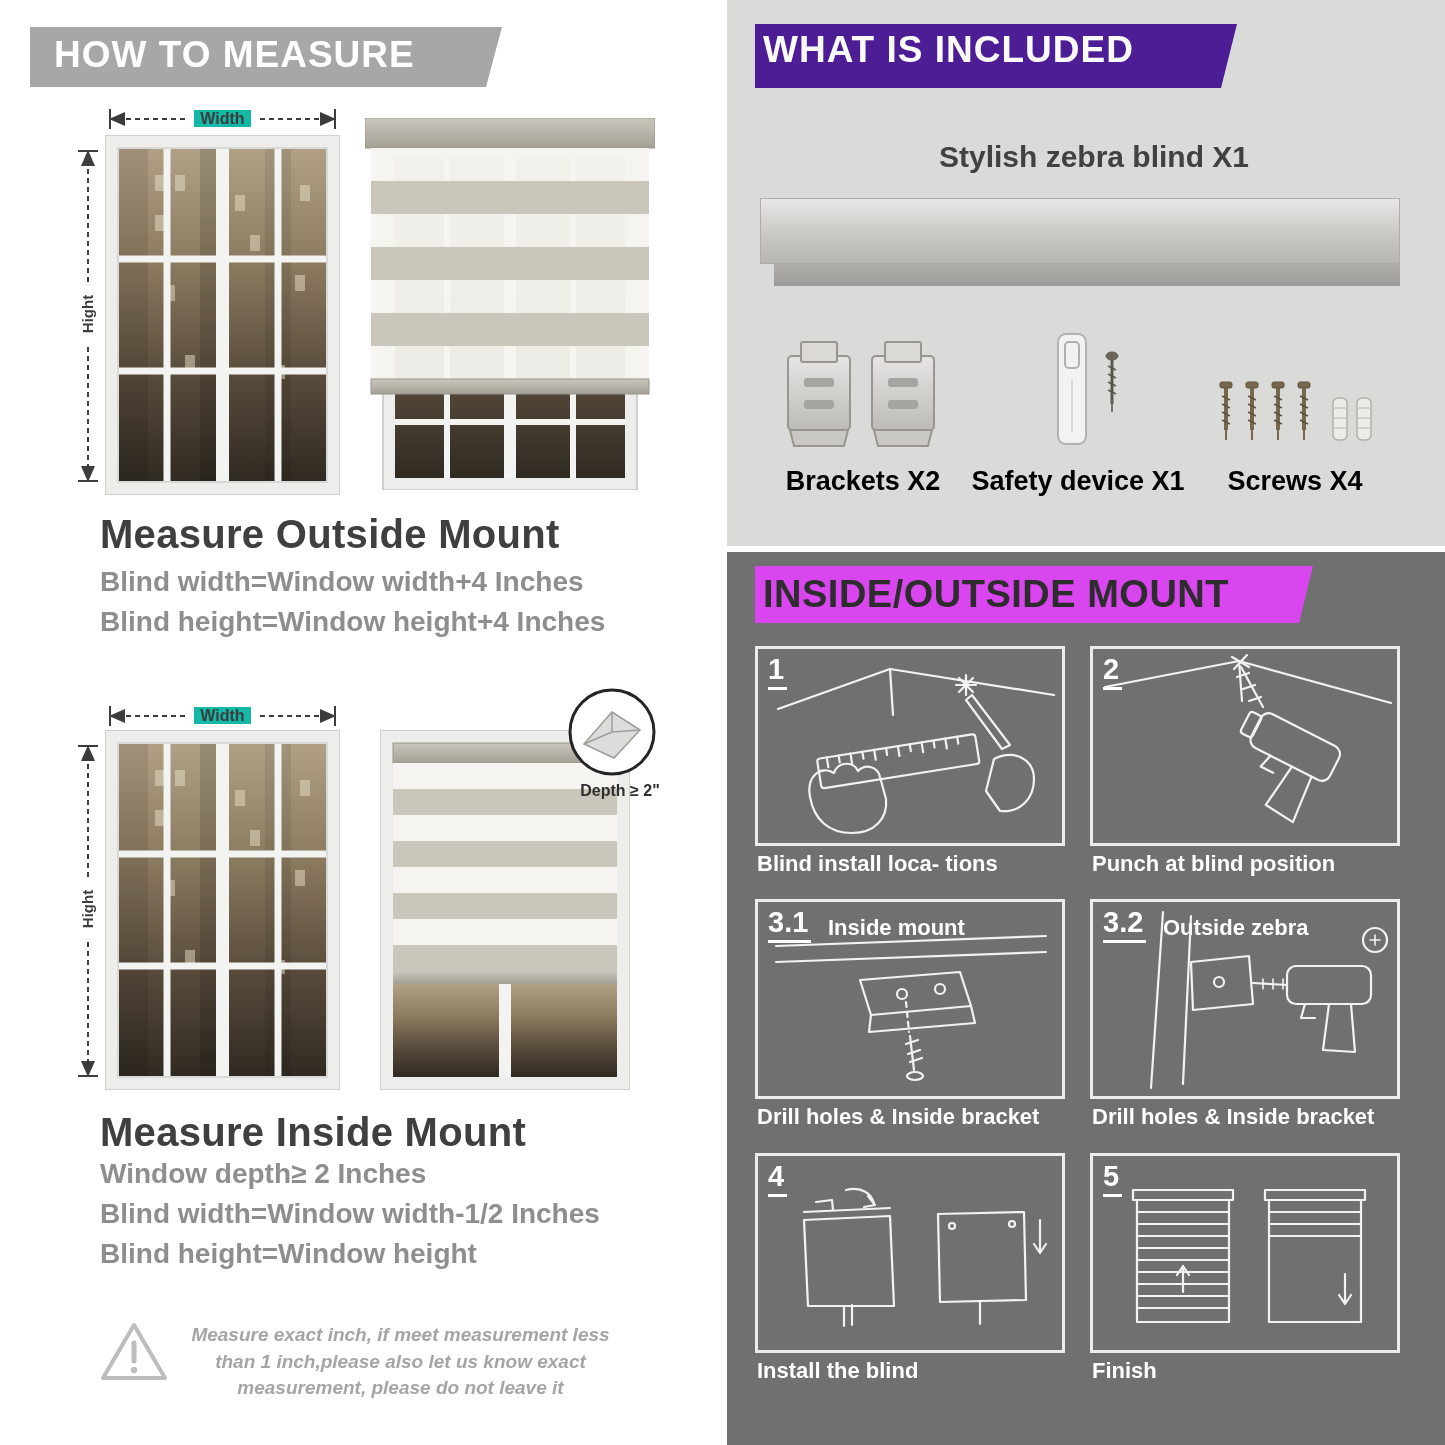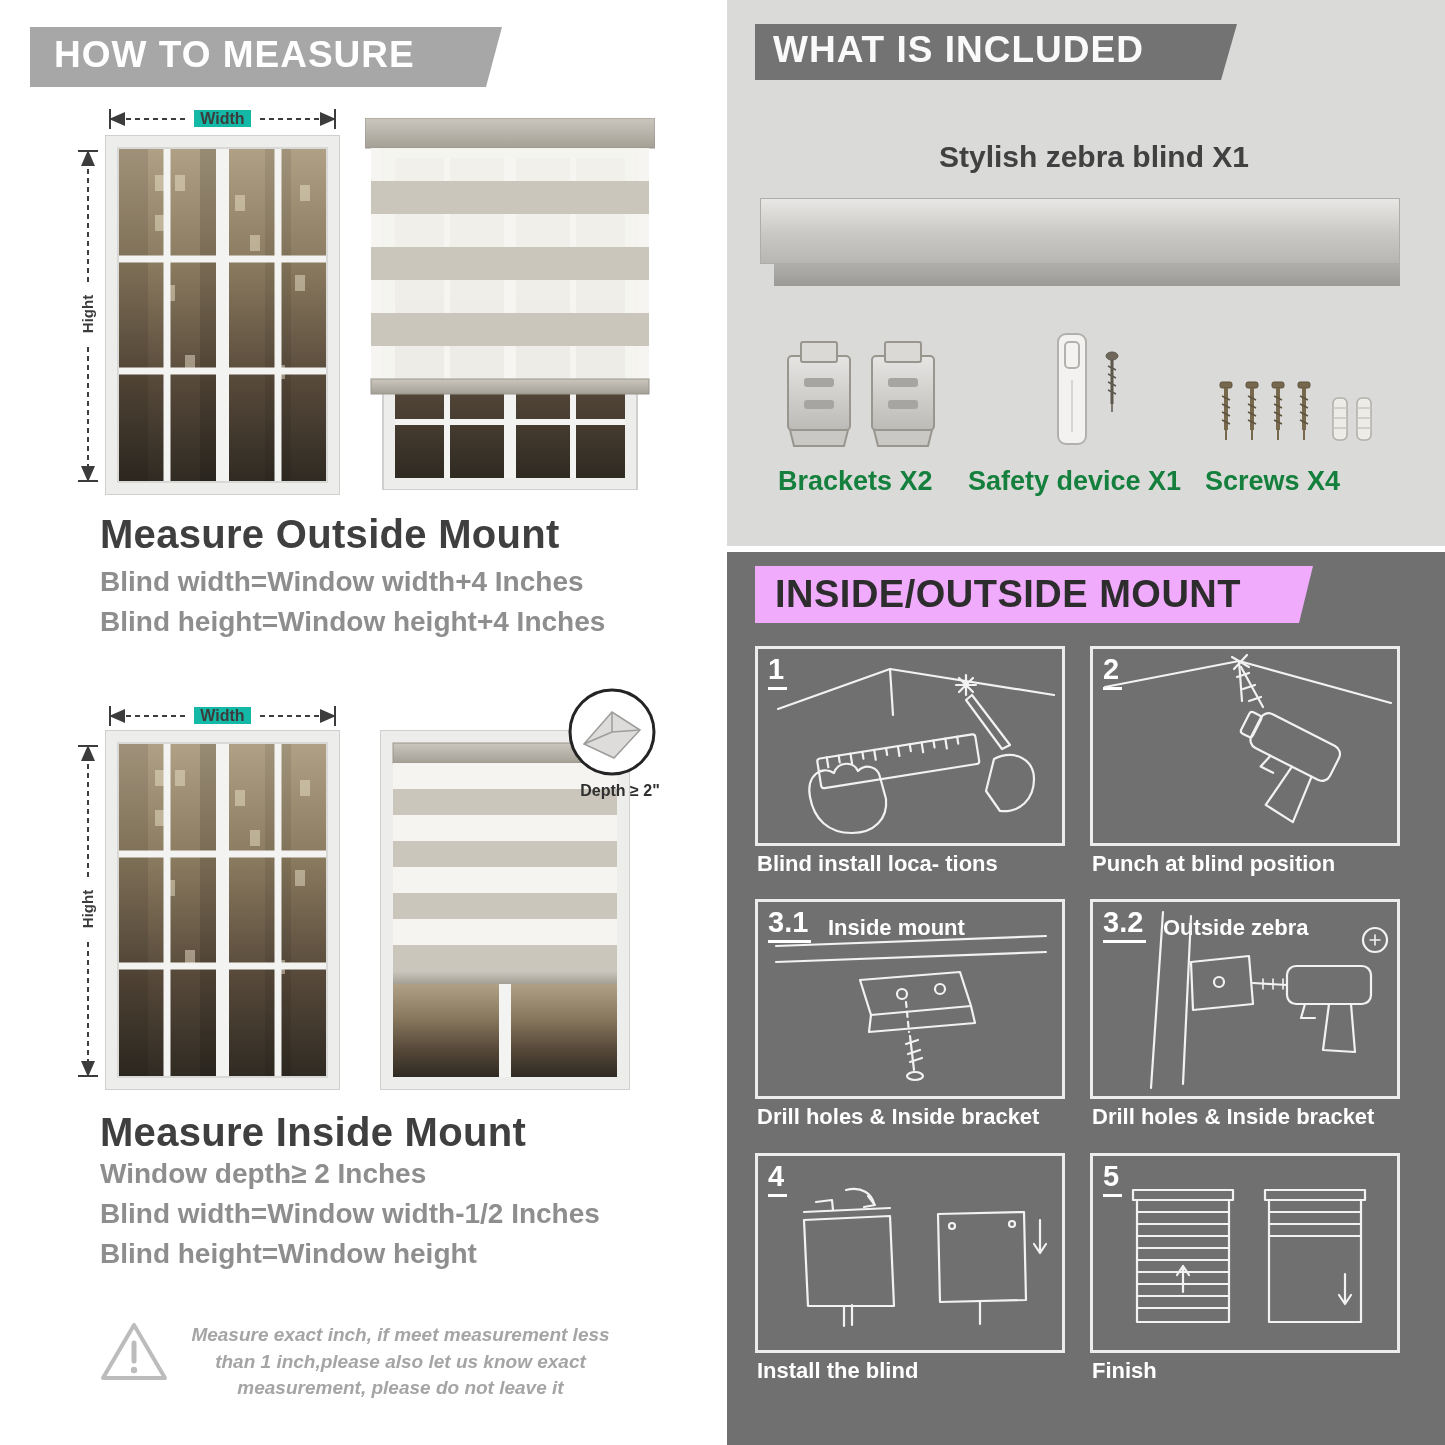--- a/index.html
+++ b/index.html
@@ -19,32 +19,32 @@
   .arrow-label { position:absolute; text-align:center; font-size:16px; font-weight:bold; color:#3c3c3c; }
   .arrow-label span { background:#14b8a6; padding:0 6px; }
   .vlabel { position:absolute; width:70px; height:20px; line-height:20px; text-align:center;
     font-size:15px; font-weight:bold; color:#3c3c3c; transform:rotate(-90deg); }
   .vlabel span { background:#ffffff; padding:2px 4px; }
   .depth-label { position:absolute; font-size:16px; font-weight:bold; color:#2f2f2f; text-align:center; }
 
   .warn-text { position:absolute; font-size:19px; font-weight:bold; color:#a5a5a5; line-height:1.4; text-align:center;font-style:italic; }
 
   .included-bg { position:absolute; left:727px; top:0; width:718px; height:546px; background:#dadad8; }
-  .banner-included { position:absolute; left:755px; top:24px; width:482px; height:56px;
-    background:#737373; color:#fafafa; font-weight:bold; font-size:37px; line-height:52px;
-    padding-left:18px; letter-spacing:1px;
+  .banner-included { position:absolute; left:755px; top:24px; width:482px; height:64px;
+    background:#4c1d95; color:#fafafa; font-weight:bold; font-size:37px; line-height:52px;
+    padding-left:8px; letter-spacing:1px;
     clip-path:polygon(0 0, 100% 0, calc(100% - 16px) 100%, 0 100%); }
   .product-label { position:absolute; left:727px; top:140px; width:718px; text-align:center;
     font-size:30px; font-weight:bold; color:#414141;margin-left:8px; }
-  .item-label { position:absolute; top:466px; font-size:27px; font-weight:bold; color:#15803d; }
+  .item-label { position:absolute; top:466px; font-size:27px; font-weight:bold; color:#000000; text-align:center; }
 
   .mount-bg { position:absolute; left:727px; top:552px; width:718px; height:893px; background:#707070; }
   .banner-mount { position:absolute; left:755px; top:566px; width:558px; height:57px;
-    background:#f0abfc; color:#2d2d2d; font-weight:bold; font-size:38px; line-height:57px;
-    padding-left:20px; letter-spacing:0.5px;
+    background:#d946ef; color:#2d2d2d; font-weight:bold; font-size:38px; line-height:57px;
+    padding-left:8px; letter-spacing:0.5px;
     clip-path:polygon(0 0, 100% 0, calc(100% - 14px) 100%, 0 100%); }
 
   .panel { position:absolute; width:310px; height:200px; border:3px solid #ececec; }
   .pnum { position:absolute; top:4px; left:10px; color:#ffffff; font-weight:bold; font-size:29px;
     border-bottom:3px solid #ffffff; padding:0 3px 1px 0; }
   .ptitle { position:absolute; top:13px; left:70px; color:#ffffff; font-weight:bold; font-size:22px; }
   .caption { position:absolute; width:330px; color:#ffffff; font-weight:bold; font-size:22px; }
 </style>
 </head>
 <body>

